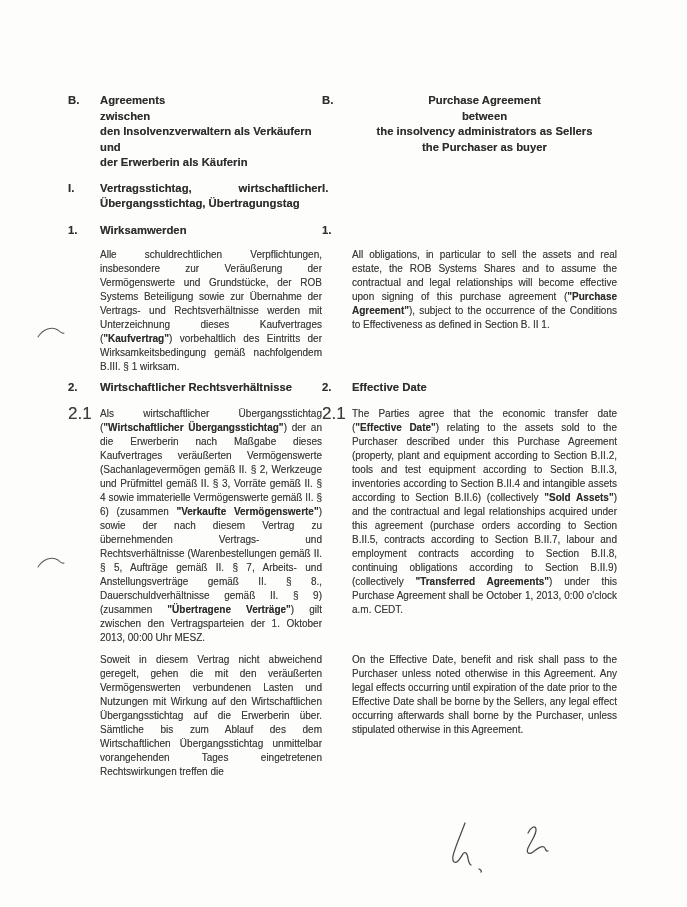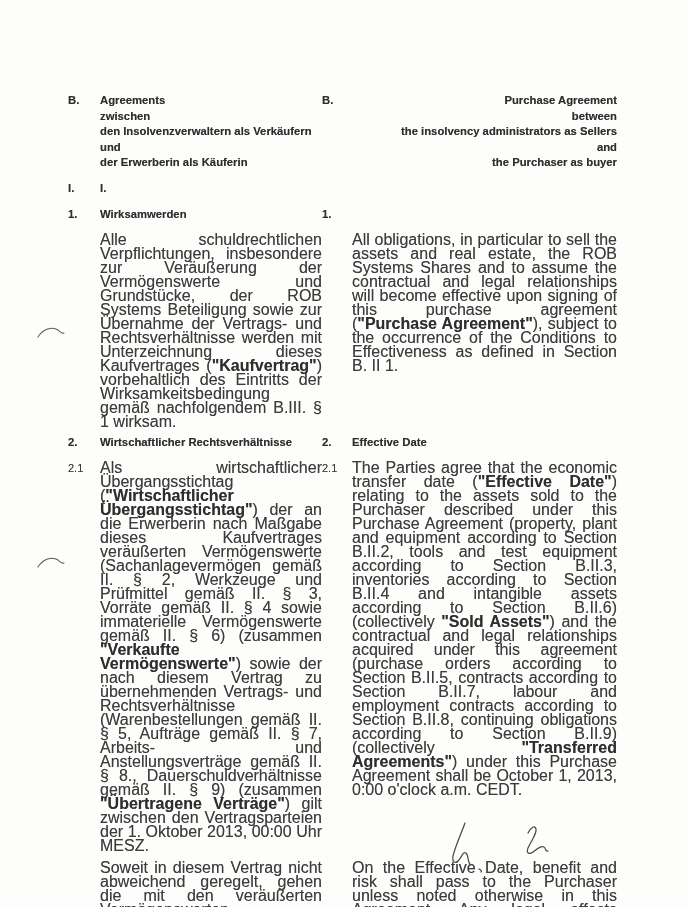--- a/index.html
+++ b/index.html
@@ -21,27 +21,27 @@
     width:549px;
     text-shadow:0 0 0.5px rgba(60,60,60,0.55);
   }
   .row {
     display:grid;
     grid-template-columns:32px 222px 30px 265px;
     align-items:start;
   }
   .cell { min-height:1px; }
   .txt {
-    font-size:16px;
+    font-size:10px;
     line-height:14px;
     text-align:justify;
     text-justify:inter-word;
   }
   .num {
-    font-size:11px;
+    font-size:17px;
     line-height:14px;
   }
   .bold, b { font-weight:bold; color:#2e2e2e; }
   .head .txt, .head .num {
     font-weight:bold;
     font-size:11.3px;
     line-height:15.5px;
     color:#2e2e2e;
   }
   .mtA { margin-top:10px; }
@@ -73,31 +73,31 @@
     <div class="row head">
       <div class="cell num">B.</div>
       <div class="cell txt" style="text-align:left;">
         <div>Agreements</div>
         <div>zwischen</div>
         <div>den Insolvenzverwaltern als Verkäufern</div>
         <div>und</div>
         <div>der Erwerberin als Käuferin</div>
       </div>
       <div class="cell num">B.</div>
-      <div class="cell txt" style="text-align:right;">
+      <div class="cell txt" style="text-align:center;">
         <div>Purchase Agreement</div>
         <div>between</div>
         <div>the insolvency administrators as Sellers</div>
-        <div>and</div>
         <div>the Purchaser as buyer</div>
       </div>
     </div>
 
     <div class="row head mtA">
       <div class="cell num">I.</div>
+      <div class="cell txt">Vertragsstichtag, wirtschaftlicher Übergangsstichtag, Übertragungstag</div>
       <div class="cell num">I.</div>
     </div>
 
     <div class="row head mtB">
       <div class="cell num">1.</div>
       <div class="cell txt">Wirksamwerden</div>
       <div class="cell num">1.</div>
     </div>
 
     <div class="row mtA">

